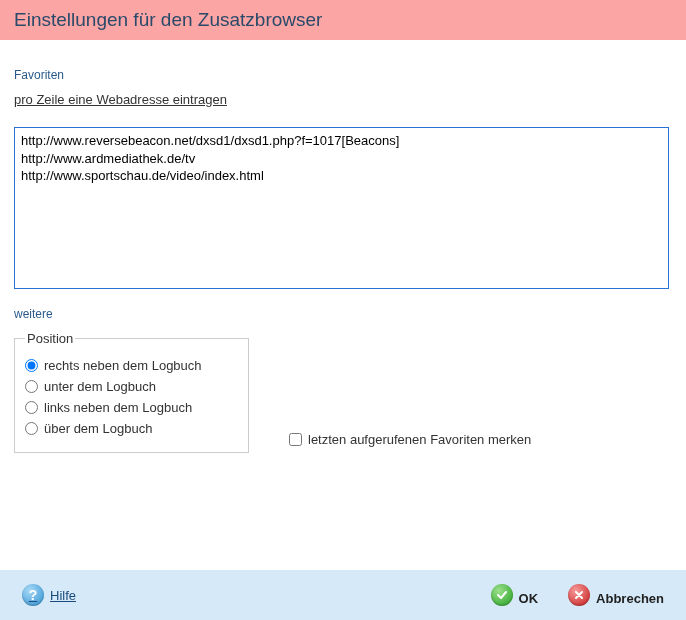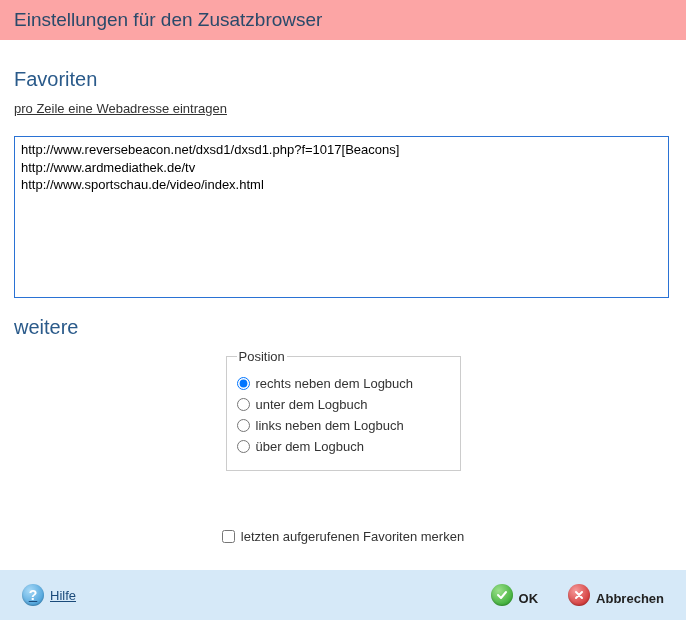--- a/index.html
+++ b/index.html
@@ -20,21 +20,21 @@
     display: flex;
     align-items: center;
     padding: 0 14px;
     font-size: 19px;
     color: #2a4a6a;
   }
   .content {
     padding: 10px 14px 0 14px;
   }
   .section-title {
-    font-size: 20px;
+    font-size: 12px;
     color: #2a5a8a;
     margin: 18px 0 10px 0;
     font-weight: 400;
   }
   .sub-label {
     font-size: 13px;
     color: #333;
     margin-bottom: 4px;
     text-decoration: underline;
   }
@@ -62,23 +62,22 @@
   }
   .help-text {
     margin-top: 8px;
     font-size: 13px;
     color: #333;
     line-height: 1.4;
   }
   .row2 {
     display: flex;
     gap: 40px;
-    align-items: center;
+    align-items: flex-end;
     margin-top: 4px;
-    flex-direction: column;
   }
   fieldset.position {
     border: 1px solid #ccc;
     padding: 6px 10px 10px 10px;
     margin: 0;
     width: 235px;
   }
   fieldset.position legend {
     font-size: 13px;
     color: #333;

